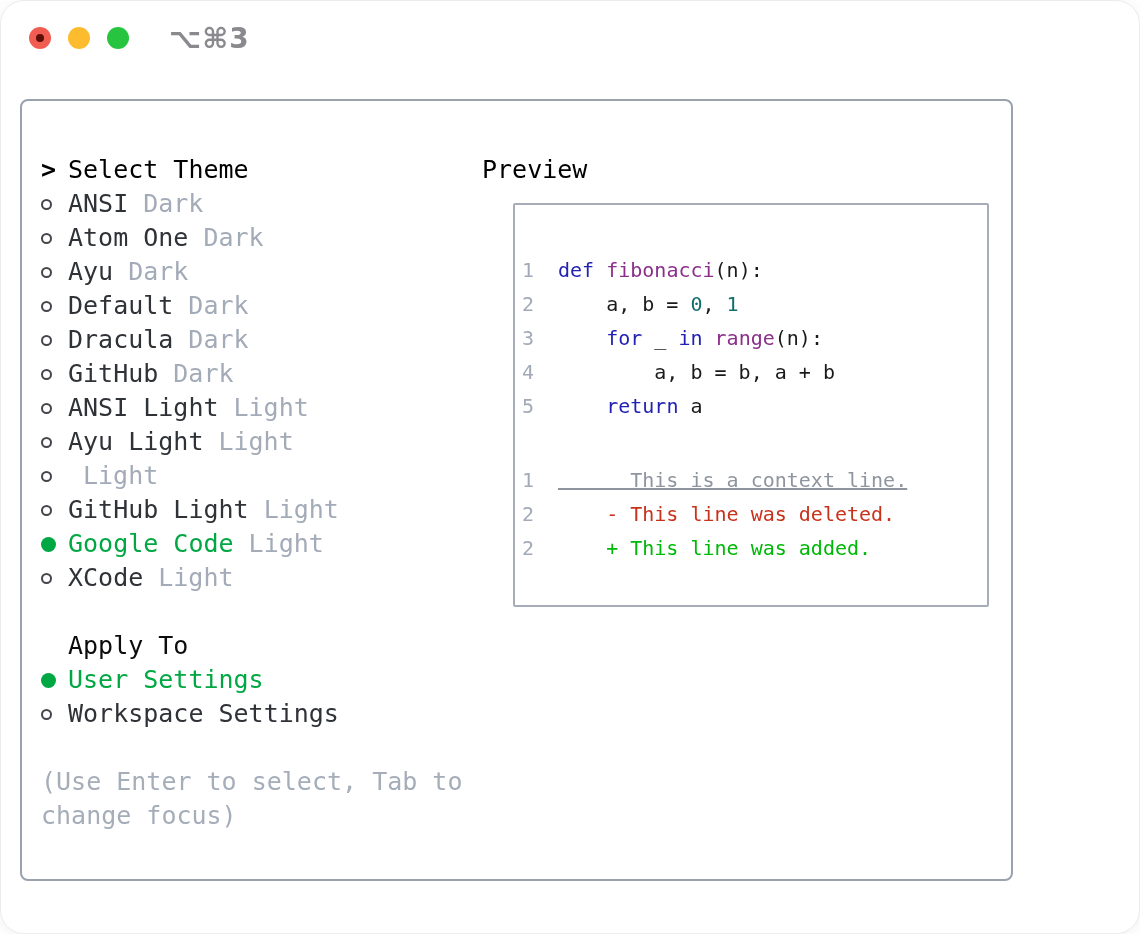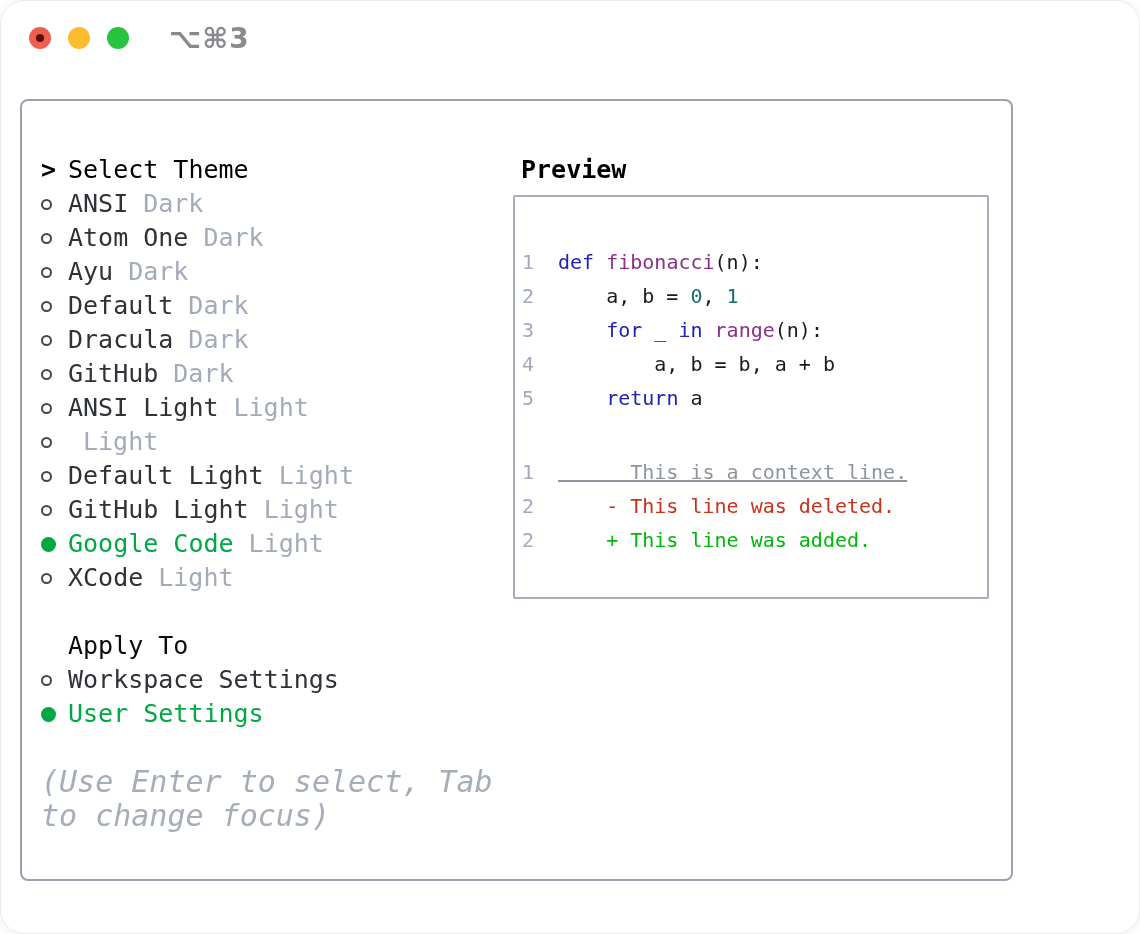--- a/index.html
+++ b/index.html
@@ -50,25 +50,25 @@
   .bullet-cell{width:27px;flex:none;display:flex;align-items:center;}
   .bullet{width:11px;height:11px;border:2px solid #43464b;border-radius:50%;}
   .bullet.filled{width:15px;height:15px;border:none;background:var(--accent-green);}
   .cursor-glyph{font-weight:700;color:#000;font-size:25px;}
   .header-label{font-weight:400;color:#000;}
   .tname{color:#2f3237;text-align:right;}
   .tname.sel{color:var(--accent-green);}
   .ttag{color:var(--muted);margin-left:15px;text-align:center;}
   .apply-header{color:#0c0c0c;}
   .spacer34{height:34px;}
-  .hint{width:455px;font-size:30px;line-height:34px;color:#a5adb9;white-space:normal;font-style:italic;}
+  .hint{width:455px;font-size:25px;line-height:34px;color:#a5adb9;white-space:normal;}
   
-  .preview-label{position:absolute;left:499px;top:52px;height:34px;line-height:34px;font-size:25px;font-weight:700;color:#000;}
+  .preview-label{position:absolute;left:460px;top:52px;height:34px;line-height:34px;font-size:25px;font-weight:400;color:#000;}
   .preview-box{
-    position:absolute;left:491px;top:94px;width:476px;height:404px;
+    position:absolute;left:491px;top:102px;width:476px;height:404px;
     border:2px solid #a6adb8;border-radius:2px;background:#fff;
     padding:48px 0 0 7px;overflow:hidden;
   }
   .pline{height:34px;line-height:34px;font-size:20px;white-space:pre;}
   .lnum{display:inline-block;width:36px;color:#a2aab8;}
   .gap{height:40px;}
   .tk-kwd{color:var(--kwd);}
   .tk-typ{color:var(--typ);}
   .tk-lit{color:var(--lit);}
   .tk-pln{color:#1a1a1a;}
@@ -98,37 +98,37 @@
       </div>
 
       <div id="theme-rows">
           <div class="row"><span class="bullet-cell"><span class="bullet"></span></span><span class="tname">ANSI</span><span class="ttag">Dark</span></div>
           <div class="row"><span class="bullet-cell"><span class="bullet"></span></span><span class="tname">Atom One</span><span class="ttag">Dark</span></div>
           <div class="row"><span class="bullet-cell"><span class="bullet"></span></span><span class="tname">Ayu</span><span class="ttag">Dark</span></div>
           <div class="row"><span class="bullet-cell"><span class="bullet"></span></span><span class="tname">Default</span><span class="ttag">Dark</span></div>
           <div class="row"><span class="bullet-cell"><span class="bullet"></span></span><span class="tname">Dracula</span><span class="ttag">Dark</span></div>
           <div class="row"><span class="bullet-cell"><span class="bullet"></span></span><span class="tname">GitHub</span><span class="ttag">Dark</span></div>
           <div class="row"><span class="bullet-cell"><span class="bullet"></span></span><span class="tname">ANSI Light</span><span class="ttag">Light</span></div>
+          <div class="row"><span class="bullet-cell"><span class="bullet"></span></span><span class="tname">Ayu Light</span><span class="ttag">Light</span></div>
           <div class="row"><span class="bullet-cell"><span class="bullet"></span></span><span class="ttag">Light</span></div>
-          <div class="row"><span class="bullet-cell"><span class="bullet"></span></span><span class="tname">Default Light</span><span class="ttag">Light</span></div>
           <div class="row"><span class="bullet-cell"><span class="bullet"></span></span><span class="tname">GitHub Light</span><span class="ttag">Light</span></div>
           <div class="row"><span class="bullet-cell"><span class="bullet filled"></span></span><span class="tname sel">Google Code</span><span class="ttag">Light</span></div>
           <div class="row"><span class="bullet-cell"><span class="bullet"></span></span><span class="tname">XCode</span><span class="ttag">Light</span></div>
         </div>
 
       <div class="spacer34"></div>
 
       <div class="row">
         <span class="bullet-cell"></span>
         <span class="apply-header">Apply To</span>
       </div>
 
       <div id="apply-rows">
+          <div class="row"><span class="bullet-cell"><span class="bullet filled"></span></span><span class="tname sel">User Settings</span></div>
           <div class="row"><span class="bullet-cell"><span class="bullet"></span></span><span class="tname">Workspace Settings</span></div>
-          <div class="row"><span class="bullet-cell"><span class="bullet filled"></span></span><span class="tname sel">User Settings</span></div>
         </div>
 
       <div class="spacer34"></div>
 
       <div class="hint">(Use Enter to select, Tab to change focus)</div>
     </div>
 
     <div class="preview-label">Preview</div>
 
     <div class="preview-box">

